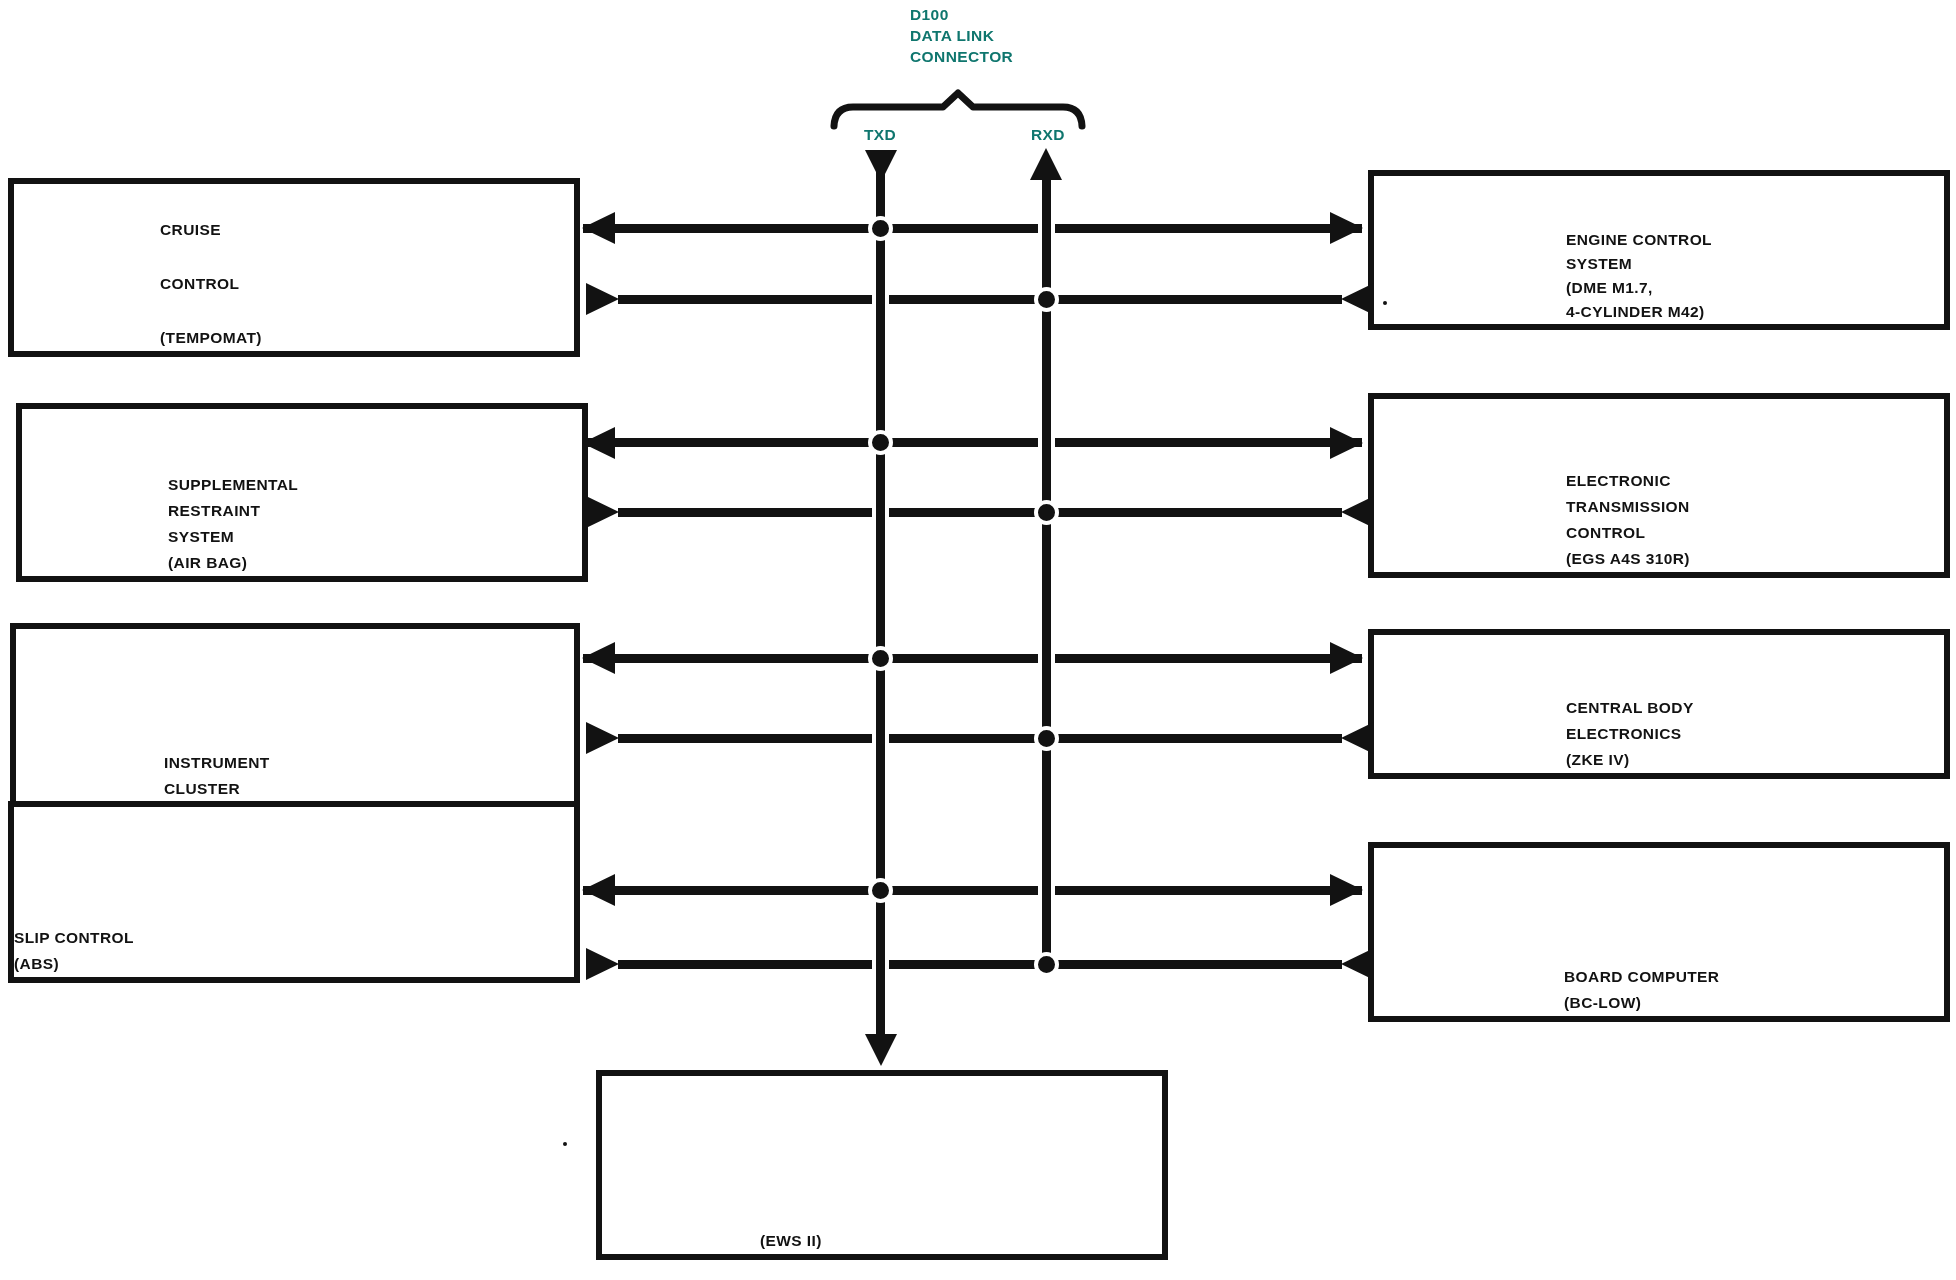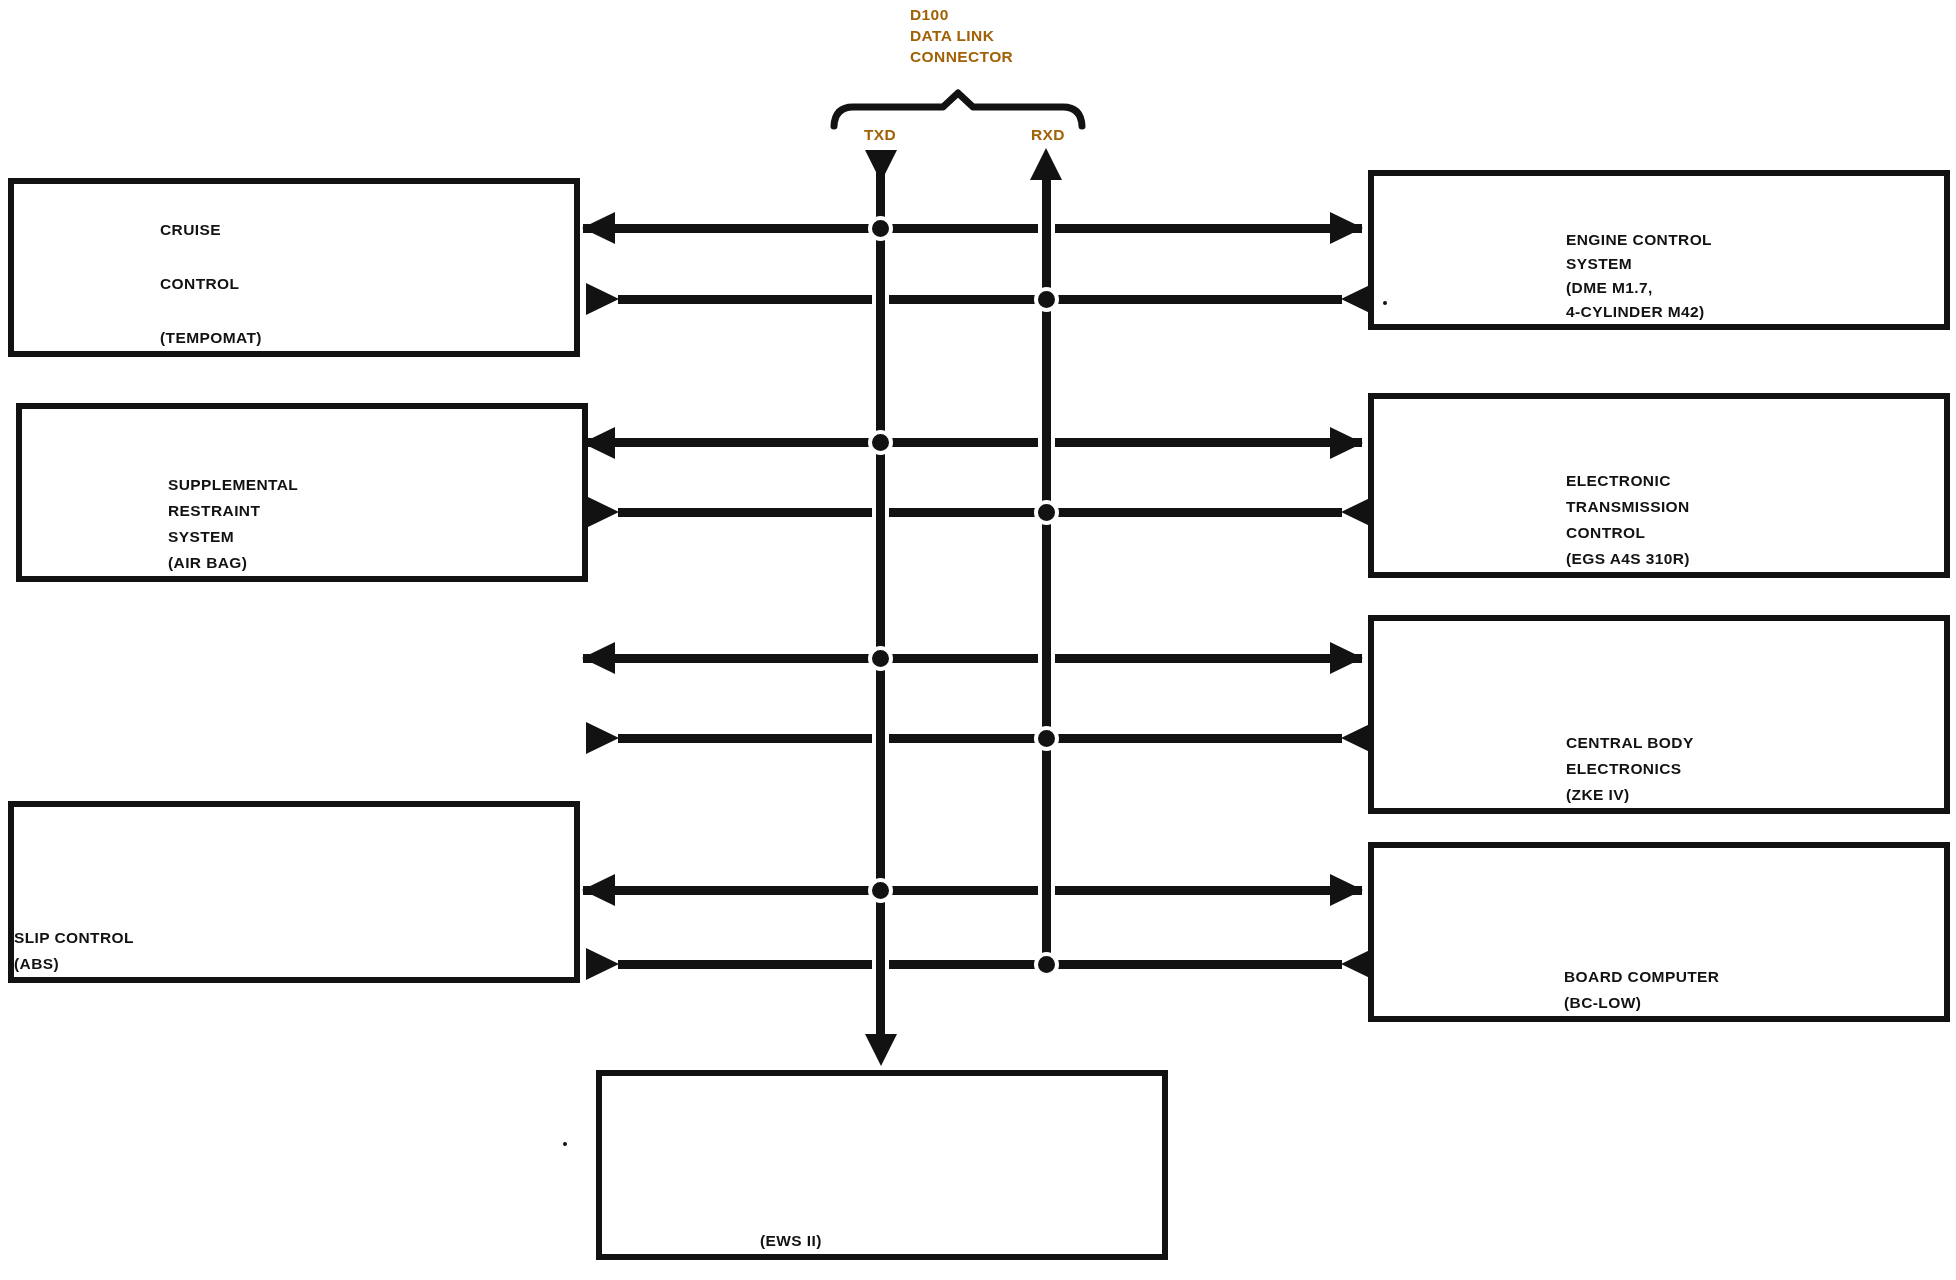--- a/index.html
+++ b/index.html
@@ -12,21 +12,21 @@
     overflow:hidden;
   }
   
   .lbl{
     position:absolute;
     font-size:15.5px;
     font-weight:700;
     letter-spacing:.4px;
     line-height:21px;
     white-space:nowrap;
-    color:#a16207;
+    color:#0f766e;
   }
   
   .module-box{
     position:absolute;
     box-sizing:border-box;
     border:6px solid #121212;
     background:#ffffff;
     display:flex;
     flex-direction:column;
     justify-content:flex-end;
@@ -130,41 +130,45 @@
     <div class="line">(TEMPOMAT)</div>
   </div>
 
   <div class="module-box" style="left:8px;top:403px;width:572px;height:179px;padding-left:146px;margin-left:8px;">
     <div class="line">SUPPLEMENTAL</div>
     <div class="line">RESTRAINT</div>
     <div class="line">SYSTEM</div>
     <div class="line">(AIR BAG)</div>
   </div>
 
+  <div class="module-box" style="left:10px;top:623px;width:570px;height:185px;padding-left:148px;">
+    <div class="line">INSTRUMENT</div>
+    <div class="line">CLUSTER</div>
+  </div>
 
   <div class="module-box" style="left:8px;top:801px;width:572px;height:182px;">
     <div class="line">SLIP CONTROL</div>
     <div class="line">(ABS)</div>
   </div>
 
   <div class="module-box" style="left:1368px;top:170px;width:582px;height:160px;padding-left:192px;">
     <div class="line" style="line-height:24px;">ENGINE CONTROL</div>
     <div class="line" style="line-height:24px;">SYSTEM</div>
     <div class="line" style="line-height:24px;">(DME M1.7,</div>
     <div class="line" style="line-height:24px;">4-CYLINDER M42)</div>
   </div>
 
   <div class="module-box" style="left:1368px;top:393px;width:582px;height:185px;padding-left:192px;">
     <div class="line">ELECTRONIC</div>
     <div class="line">TRANSMISSION</div>
     <div class="line">CONTROL</div>
     <div class="line">(EGS A4S 310R)</div>
   </div>
 
-  <div class="module-box" style="left:1368px;top:615px;width:582px;height:199px;padding-left:192px;">
+  <div class="module-box" style="left:1368px;top:629px;width:582px;height:150px;padding-left:192px;">
     <div class="line">CENTRAL BODY</div>
     <div class="line">ELECTRONICS</div>
     <div class="line">(ZKE IV)</div>
   </div>
 
   <div class="module-box" style="left:1368px;top:842px;width:582px;height:180px;padding-left:190px;">
     <div class="line">BOARD COMPUTER</div>
     <div class="line">(BC-LOW)</div>
   </div>
 

